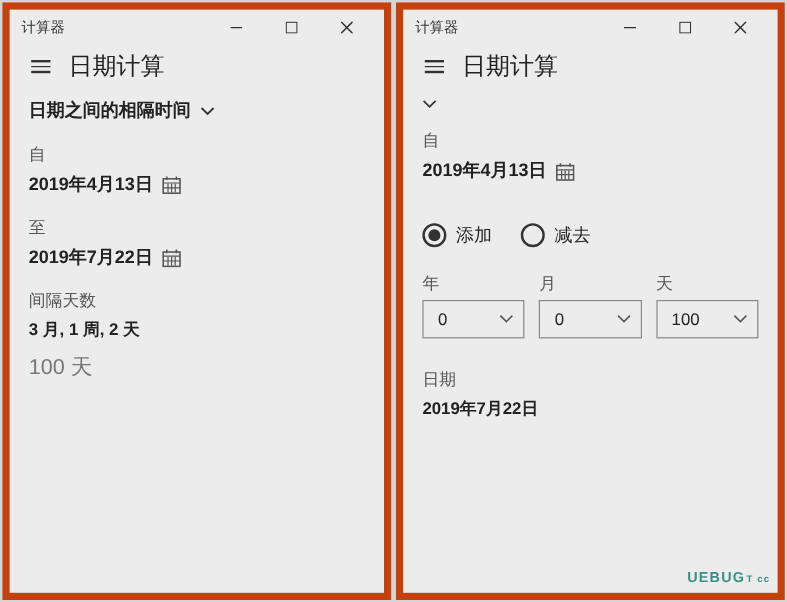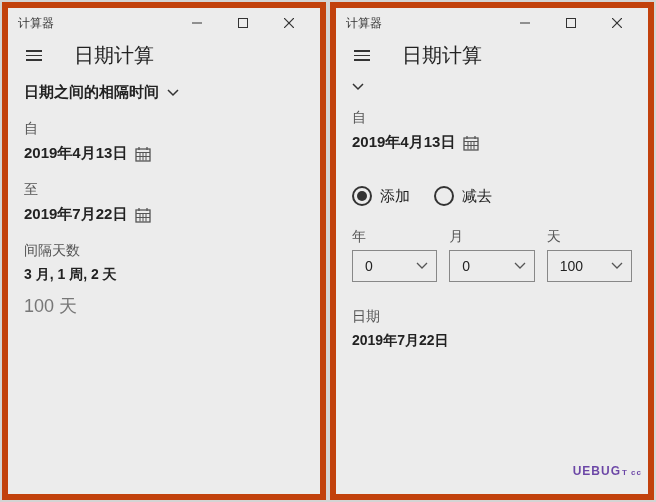--- a/index.html
+++ b/index.html
@@ -41,21 +41,21 @@
   }
   .titlebar-btn svg { width: 10px; height: 10px; }
   .content {
     padding: 4px 16px 12px 16px;
     flex: 1;
     color: #222;
   }
   .header-row {
     display: flex;
     align-items: center;
-    gap: 30px;
+    gap: 13px;
     margin-bottom: 14px;
   }
   .hamburger {
     display: flex;
     flex-direction: column;
     gap: 3px;
     cursor: pointer;
     padding: 4px 2px;
   }
   .hamburger span {
@@ -159,24 +159,24 @@
     padding: 0 8px 0 12px;
     background: #ececec;
     font-size: 14px;
     cursor: pointer;
     justify-content: space-between;
   }
   .dropdown .dd-chevron { display: inline-flex; }
   .watermark {
     position: absolute;
     right: 6px;
-    bottom: 16px;
+    bottom: 6px;
     font-size: 12px;
     font-weight: 700;
-    color: #4c1d95;
+    color: #0f766e;
     letter-spacing: 1px;
     opacity: 0.8;
     pointer-events: none;
     display: flex;
     align-items: baseline;
   }
   .watermark-sub {
     font-size: 8px;
     margin-left: 1px;
   }

